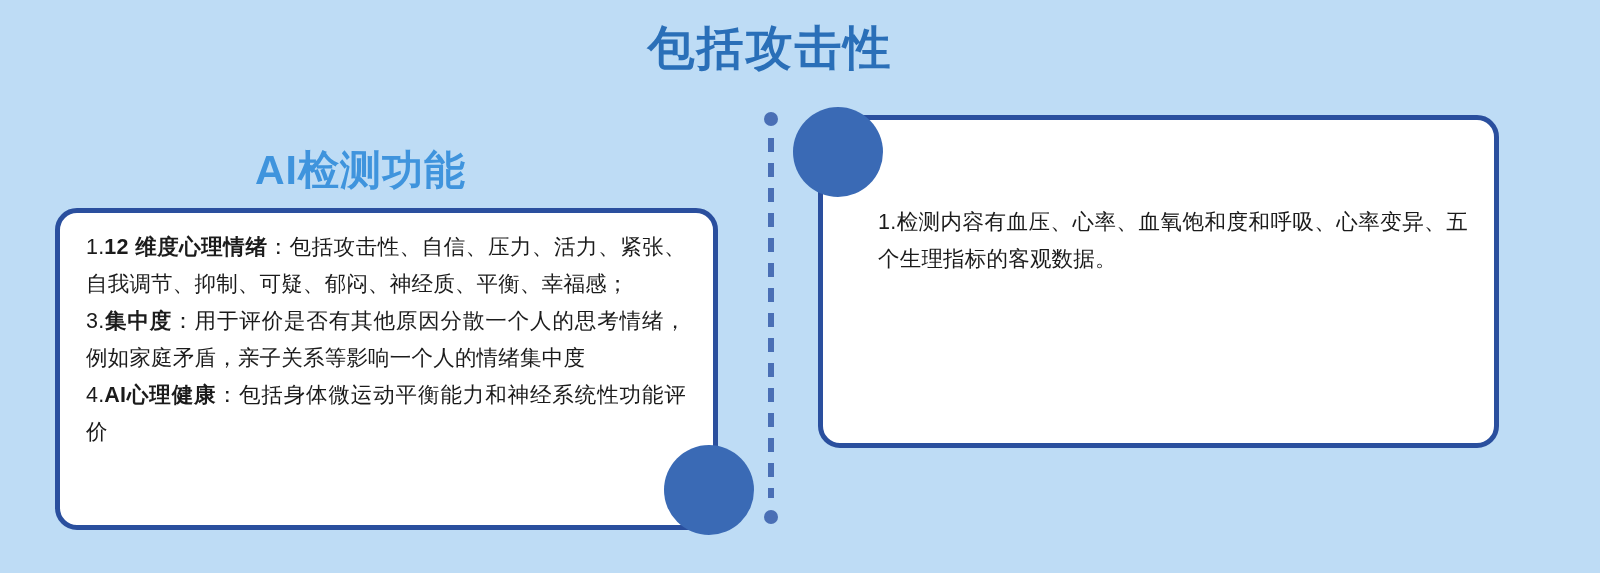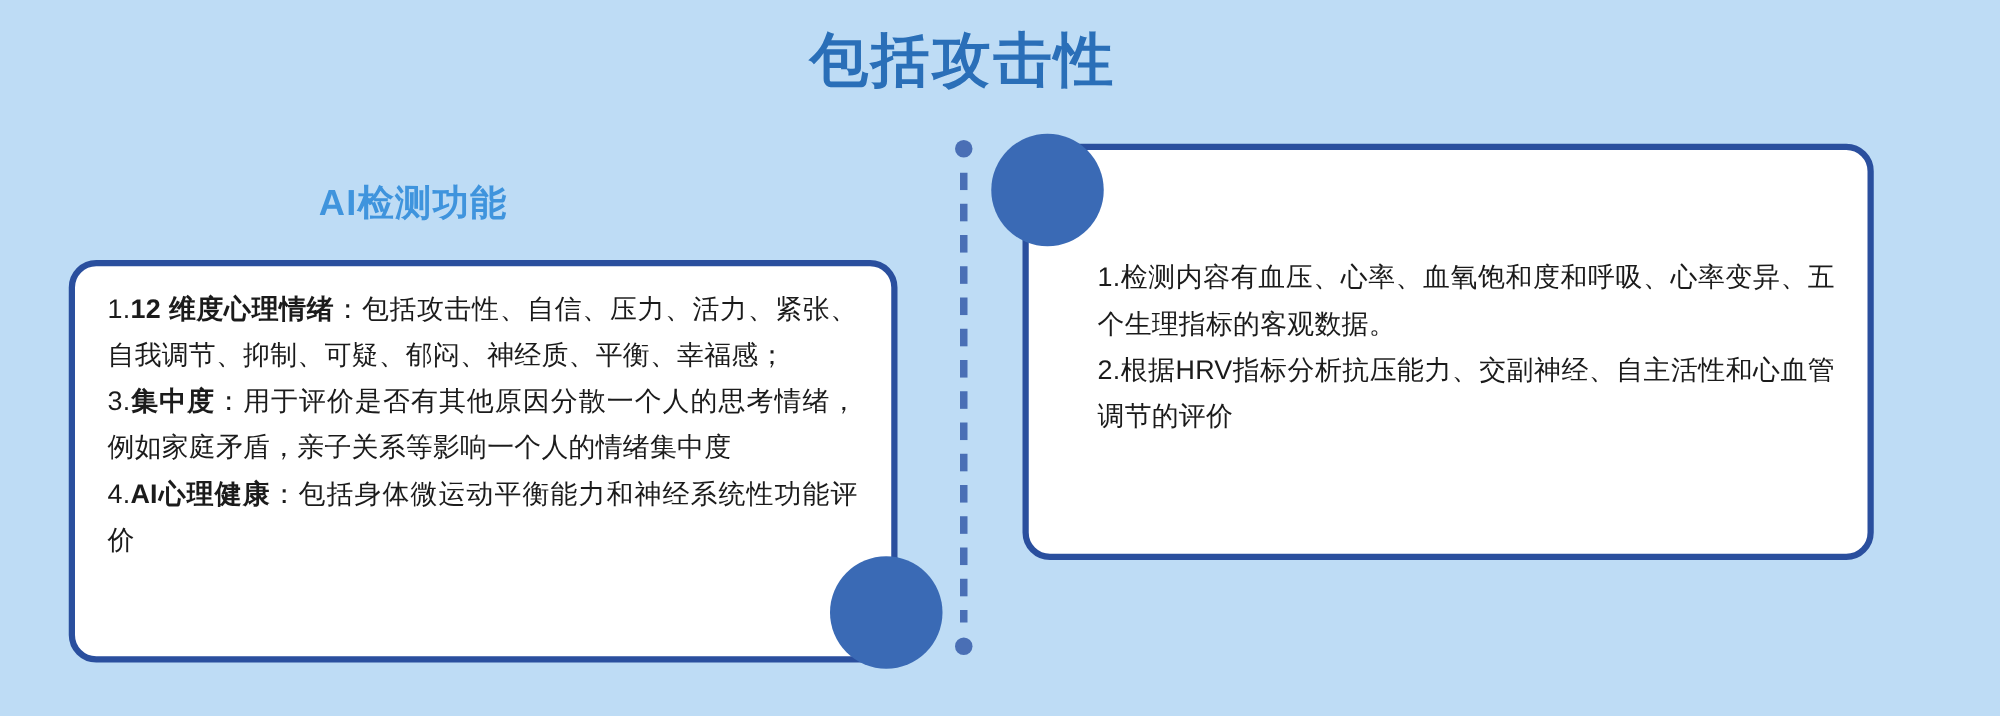--- a/index.html
+++ b/index.html
@@ -33,21 +33,21 @@
     font-weight: bold;
     letter-spacing: 2px;
     color: #2a6fb8;
     line-height: 1.1;
     white-space: nowrap;
   }
 
   
   .section-title {
     position: absolute;
-    font-size: 29px;
+    font-size: 41px;
     font-weight: bold;
     letter-spacing: 1px;
     color: #3f94dd;
     line-height: 1.1;
     white-space: nowrap;
   }
   .section-title.left {
     left: 255px;
     top: 148px;
   }
@@ -175,21 +175,20 @@
     <div class="card-body">
       <p class="entry"><span>1.</span><b>12 维度心理情绪</b><span>：</span><span>包括攻击性、自信、压力、活力、紧张、自我调节、抑制、可疑、郁闷、神经质、平衡、幸福感；</span></p>
       <p class="entry"><span>3.</span><b>集中度</b><span>：</span><span>用于评价是否有其他原因分散一个人的思考情绪，例如家庭矛盾，亲子关系等影响一个人的情绪集中度</span></p>
       <p class="entry"><span>4.</span><b>AI心理健康</b><span>：</span><span>包括身体微运动平衡能力和神经系统性功能评价</span></p>
     </div>
   </div>
 
   <div class="card right-card">
     <div class="card-body">
       <p class="entry"><span>1.</span><span>检测内容有血压、心率、血氧饱和度和呼吸、心率变异、五个生理指标的客观数据。</span></p>
-      <p class="entry"><span>2.</span><span>根据HRV指标分析抗压能力、交副神经、自主活性和心血管调节的评价</span></p>
     </div>
   </div>
 
   <div class="deco-circle circle-left-card"></div>
   <div class="deco-circle circle-right-card"></div>
 
 
 </div>
 
 </body></html>

